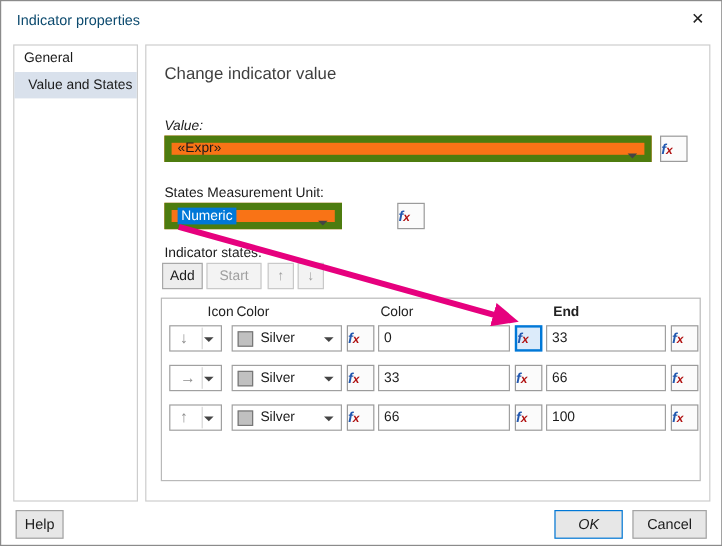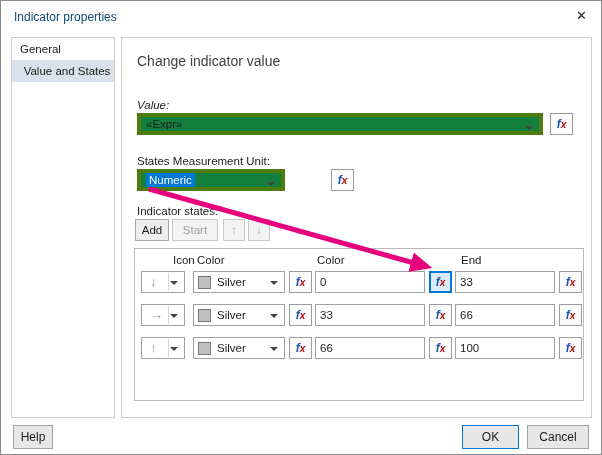--- a/index.html
+++ b/index.html
@@ -7,24 +7,24 @@
   body{position:relative;font-family:"Liberation Sans",sans-serif;font-size:12px;color:#1b1b1b;background:#fff;overflow:hidden;}
   .dialog{position:absolute;inset:0;border:1px solid #8b8b8b;background:#fff;}
   .title{position:absolute;left:13px;top:9px;font-size:12px;color:#0c4a6e;}
   .close{position:absolute;right:14px;top:7px;font-size:13px;color:#222;cursor:pointer;}
   .sidebar{position:absolute;left:10px;top:36px;width:104px;height:381px;border:1px solid #cdcdcd;background:#fff;}
   .side-item{height:22px;line-height:22px;padding-left:8px;font-size:11.5px;cursor:pointer;}
   .side-item.selected{background:#d9e1ec;text-align:center;}
   .main{position:absolute;left:120px;top:36px;width:471px;height:381px;border:1px solid #cdcdcd;background:#fff;}
   .heading{position:absolute;left:15px;top:15px;font-size:14px;color:#3f3f3f;}
   .lbl{position:absolute;font-size:11.5px;color:#1b1b1b;}
-  .combo{position:absolute;height:22px;border:4px solid #4d7c0f;background:#15803d;display:flex;align-items:center;padding:0 18px 0 5px;font-size:11.5px;}
+  .combo{position:absolute;height:22px;border:6px solid #4d7c0f;background:#f97316;display:flex;align-items:center;padding:0 18px 0 5px;font-size:11.5px;}
   .caret{position:absolute;right:6px;top:9px;width:0;height:0;border-left:4px solid transparent;border-right:4px solid transparent;border-top:4px solid #444;}
   .sel{color:#fff;padding:1px 3px;}
-  .fxbtn{position:absolute;width:23px;height:22px;border:1px solid #9b9b9b;background:#fbfbfb;text-align:center;line-height:20px;font-style:italic;font-weight:bold;cursor:pointer;}
+  .fxbtn{position:absolute;width:23px;height:22px;border:1px solid #9b9b9b;background:#fbfbfb;text-align:left;line-height:20px;font-style:italic;font-weight:bold;cursor:pointer;}
   .fx-f{font-size:12px;color:#2359b0;}
   .fx-x{font-size:10px;color:#b01111;}
   .fxbtn.hl{border-width:2px;line-height:18px;background:#dcebfa;}
   .smallbtn{position:absolute;height:22px;border:1px solid #a8a8a8;background:#ededed;text-align:center;line-height:20px;font-size:11.5px;cursor:pointer;}
   .disabled{color:#9f9f9f;background:#f3f3f3;border-color:#c9c9c9;cursor:default;}
   .statesbox{position:absolute;left:12px;top:210px;width:450px;height:153px;border:1px solid #b9b9b9;background:#fff;}
   .thead{position:absolute;top:5px;font-size:11.5px;color:#222;}
   .row{position:absolute;left:0;width:450px;height:24px;}
   .iconcombo{position:absolute;left:6px;width:44px;height:22px;border:1px solid #a0a0a0;background:#fff;cursor:pointer;}
   .iconcombo .glyph{position:absolute;left:8px;top:2px;font-size:13px;color:#8f8f8f;font-weight:bold;}
@@ -74,21 +74,21 @@
     <div class="lbl" style="left:15px;top:167px;">Indicator states:</div>
     <div class="smallbtn" style="left:13px;top:181px;width:34px;">Add</div>
     <div class="smallbtn disabled" style="left:50px;top:181px;width:46px;">Start</div>
     <div class="smallbtn disabled" style="left:101px;top:181px;width:22px;"><span>↑</span></div>
     <div class="smallbtn disabled" style="left:126px;top:181px;width:22px;"><span>↓</span></div>
 
     <div class="statesbox">
       <div class="thead" style="left:2px;margin-left:36px;">Icon</div>
       <div class="thead" style="left:62px;">Color</div>
       <div class="thead" style="left:182px;">Color</div>
-      <div class="thead" style="left:326px;">End</div>
+      <div class="thead" style="left:326px;font-weight:bold;">End</div>
 
       <div class="row" style="top:22px;">
         <div class="iconcombo">
           <span class="glyph">↓</span>
           <span class="sep"></span>
           <span class="caret"></span>
         </div>
         <div class="colorcombo">
           <span class="swatch" style="background-color: rgb(192, 192, 192);"></span>
           <span class="colorname">Silver</span>
@@ -133,21 +133,21 @@
         <div class="fxbtn c-fx1"><span class="fx-f">f</span><span class="fx-x">x</span></div>
         <input type="text" class="txt c-start" value="66" style="">
         <div class="fxbtn c-fx2"><span class="fx-f">f</span><span class="fx-x">x</span></div>
         <input type="text" class="txt c-end" value="100" style="">
         <div class="fxbtn c-fx3"><span class="fx-f">f</span><span class="fx-x">x</span></div>
       </div>
     </div>
   </div>
 
   <div class="fbtn" style="left:12px;width:40px;">Help</div>
-  <div class="fbtn" style="left: 461px; width: 57px; border-color: rgb(0, 120, 215);">OK</div>
+  <div class="fbtn" style="left: 461px; width: 57px; border-color: rgb(0, 120, 215); font-style: italic;">OK</div>
   <div class="fbtn" style="left:526px;width:62px;">Cancel</div>
 </div>
 
 <svg id="overlay" viewBox="0 0 602 455">
   <defs>
     <marker id="ah" markerUnits="userSpaceOnUse" markerWidth="22" markerHeight="20" refX="3" refY="10" orient="auto">
       <path d="M0,0 L22,10 L0,20 Z" style="fill: rgb(230, 0, 126);"></path>
     </marker>
   </defs>
   <line x1="149" y1="189" x2="414" y2="263" stroke-width="5" marker-end="url(#ah)" style="stroke: rgb(230, 0, 126);"></line>

